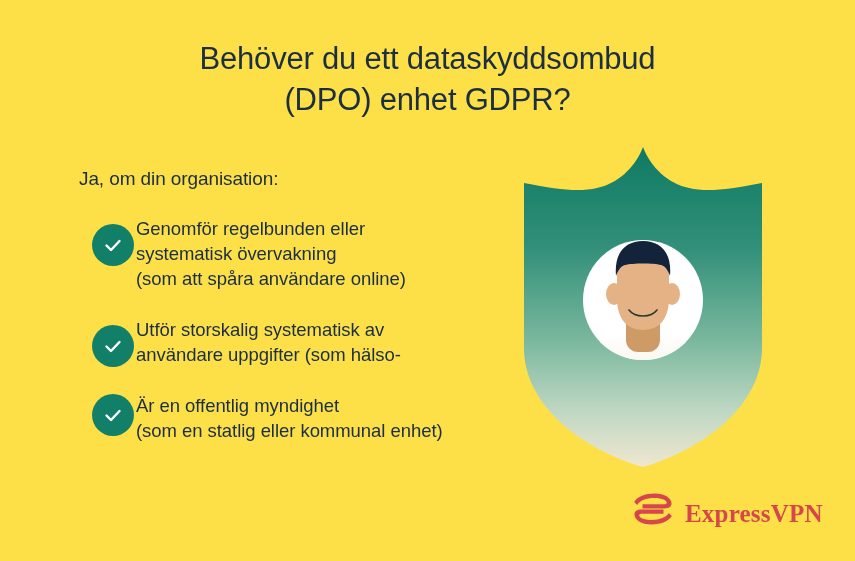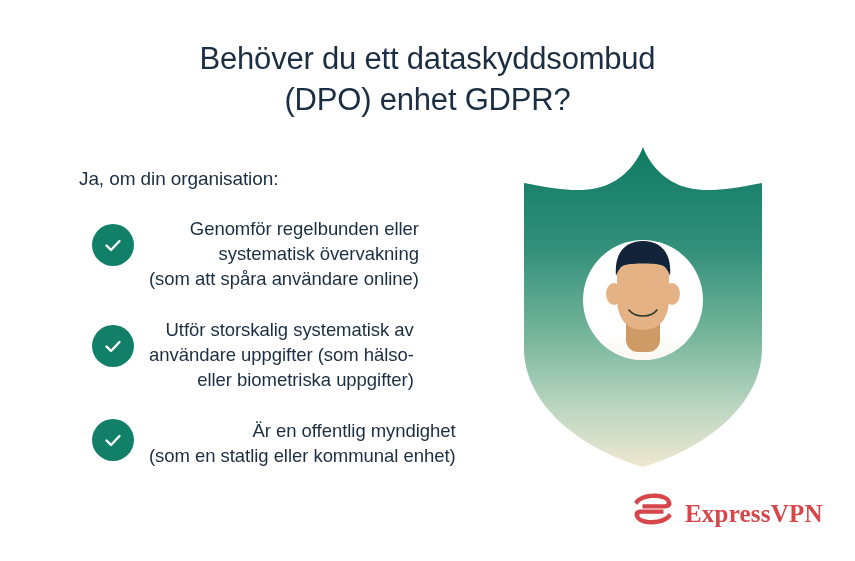--- a/index.html
+++ b/index.html
@@ -10,21 +10,21 @@
     width: 855px;
     height: 561px;
     background: #efe7d0;
     font-family: "Liberation Sans", sans-serif;
     overflow: hidden;
   }
   #canvas {
     position: relative;
     width: 855px;
     height: 561px;
-    background: #ffffff;
+    background: #fde047;
   }
 
   
   #title {
     position: absolute;
     left: 0;
     top: 38px;
     width: 855px;
     text-align: center;
     color: #1b2e42;
@@ -66,28 +66,27 @@
     height: 42px;
     border-radius: 50%;
     background: #127f68;
     display: flex;
     align-items: center;
     justify-content: center;
     margin-top: 12px;
   }
   .bullet-check svg { display: block; }
   .bullet-text {
-    margin-left: 15px;
+    margin-left: 2px;
     color: #1b2e42;
     font-size: 18.5px;
     line-height: 25px;
     font-weight: 400;
     letter-spacing: -0.05px;
     padding-top: 4px;
-    text-align: right;
   }
   .bullet-text .bline { display: block; white-space: nowrap; }
 
   
   .bullet.b3 .bullet-check { margin-top: 5px; }
 
   
   #shield-wrap {
     position: absolute;
     left: 513px;
@@ -145,21 +144,20 @@
 
     <div class="bullet b2">
       <span class="bullet-check">
         <svg width="22" height="22" viewBox="0 0 22 22" aria-hidden="true">
           <polyline points="4.5,11.5 9,16 17.5,7" fill="none" stroke="#ffffff" stroke-width="2.4" stroke-linecap="round" stroke-linejoin="round"></polyline>
         </svg>
       </span>
       <span class="bullet-text">
         <span class="bline">Utför storskalig systematisk av</span>
         <span class="bline">användare uppgifter (som hälso-</span>
-        <span class="bline">eller biometriska uppgifter)</span>
       </span>
     </div>
 
     <div class="bullet b3">
       <span class="bullet-check">
         <svg width="22" height="22" viewBox="0 0 22 22" aria-hidden="true">
           <polyline points="4.5,11.5 9,16 17.5,7" fill="none" stroke="#ffffff" stroke-width="2.4" stroke-linecap="round" stroke-linejoin="round"></polyline>
         </svg>
       </span>
       <span class="bullet-text">

